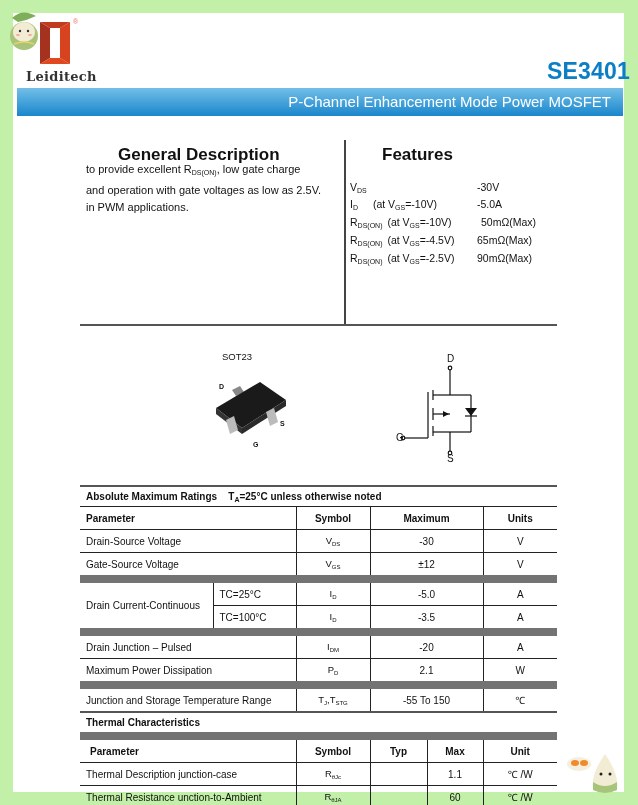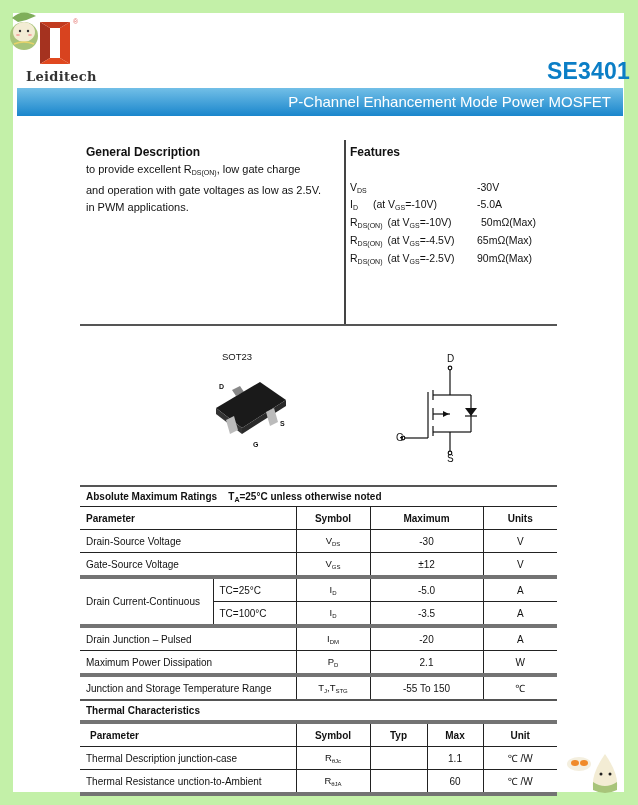--- a/index.html
+++ b/index.html
@@ -7,35 +7,35 @@
   .page{position:absolute;left:13px;top:13px;width:611px;height:779px;background:#fff;}
   .abs{position:absolute;}
   
   .logo-mark{position:absolute;left:36px;top:18px;width:38px;height:46px;}
   .logo-text{position:absolute;left:26px;top:69px;font-family:"DejaVu Serif",serif;font-weight:bold;font-size:13px;color:#333;letter-spacing:.3px;}
   .reg{position:absolute;left:73px;top:18px;font-size:7px;color:#e3716b;}
   .mascot-tl{position:absolute;left:8px;top:8px;width:32px;height:44px;}
   .part{position:absolute;right:8px;top:58px;font-size:23px;font-weight:bold;color:#0b7ec6;letter-spacing:.2px;}
   .banner{position:absolute;left:17px;top:88px;width:606px;height:28px;background:linear-gradient(#72bfe7,#1a86cc);}
   .banner span{position:absolute;right:12px;top:5px;color:#fff;font-size:15px;}
-  .sec-title{font-weight:bold;font-size:12px;}
+  .sec-title{font-weight:bold;font-size:17px;margin-left:32px;}
   .desc{position:absolute;left:86px;top:161px;width:244px;font-size:11px;line-height:17.6px;text-align:justify;}
   sub{font-size:7px;vertical-align:-2px;}
   .vdiv{position:absolute;left:344px;top:140px;width:2px;height:185px;background:#444;}
   .hdiv{position:absolute;left:80px;top:324px;width:477px;height:2px;background:#555;}
   .feat{position:absolute;left:350px;font-size:10.5px;}
   .feat .v{position:absolute;white-space:nowrap;}
   table{border-collapse:collapse;font-size:10px;}
   .tbl{position:absolute;left:80px;width:477px;}
   .tbl td{height:22px;padding:0 6px;border-top:1px solid #222;}
   .tbl td.c{text-align:center;}
   .tbl .hd td{font-weight:bold;}
   .vl{border-left:1px solid #222;}
   .sec td{font-weight:bold;border-top:2px solid #555;height:19px;}
-  .thick td{border-top:4px solid #737373;}
+  .thick td{border-top:8px solid #737373;}
   .symb{font-size:9.5px;}
   .symb sub{font-size:6px;}
 </style>
 </head>
 <body>
 
 <div class="page"></div>
 
 <svg class="mascot-tl" viewBox="0 0 32 44">
   <ellipse cx="16" cy="28" rx="14" ry="14" fill="#a8c47a"></ellipse>

